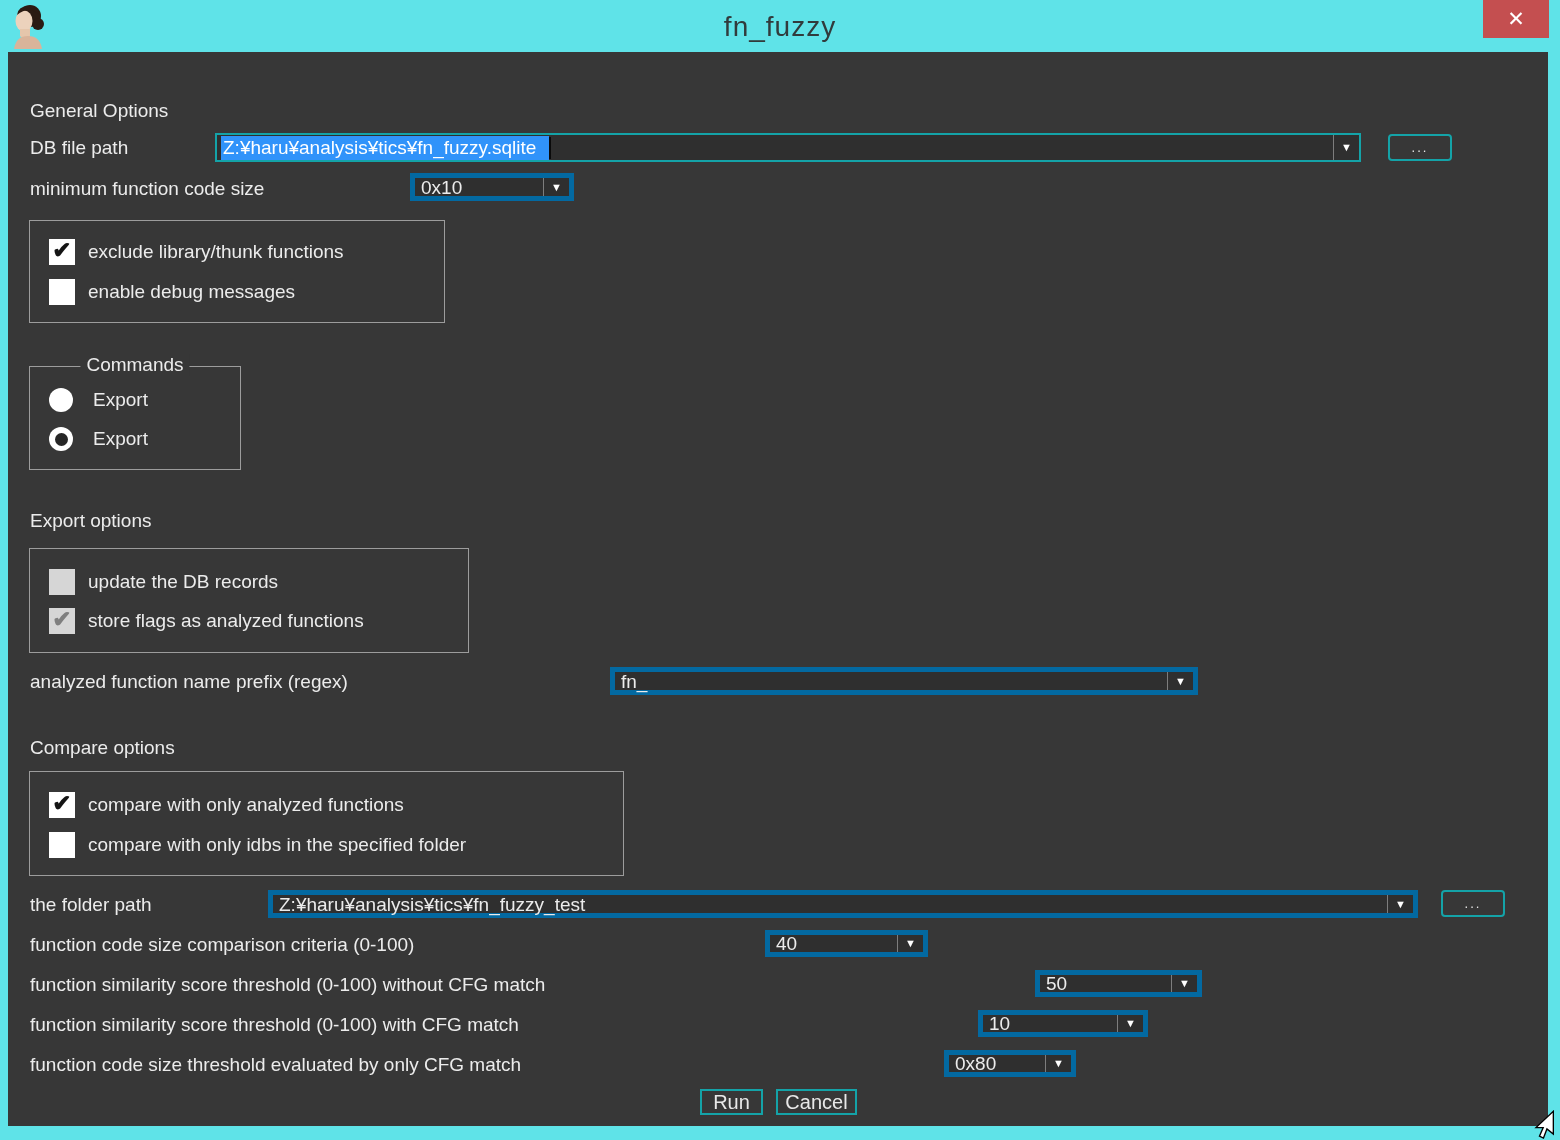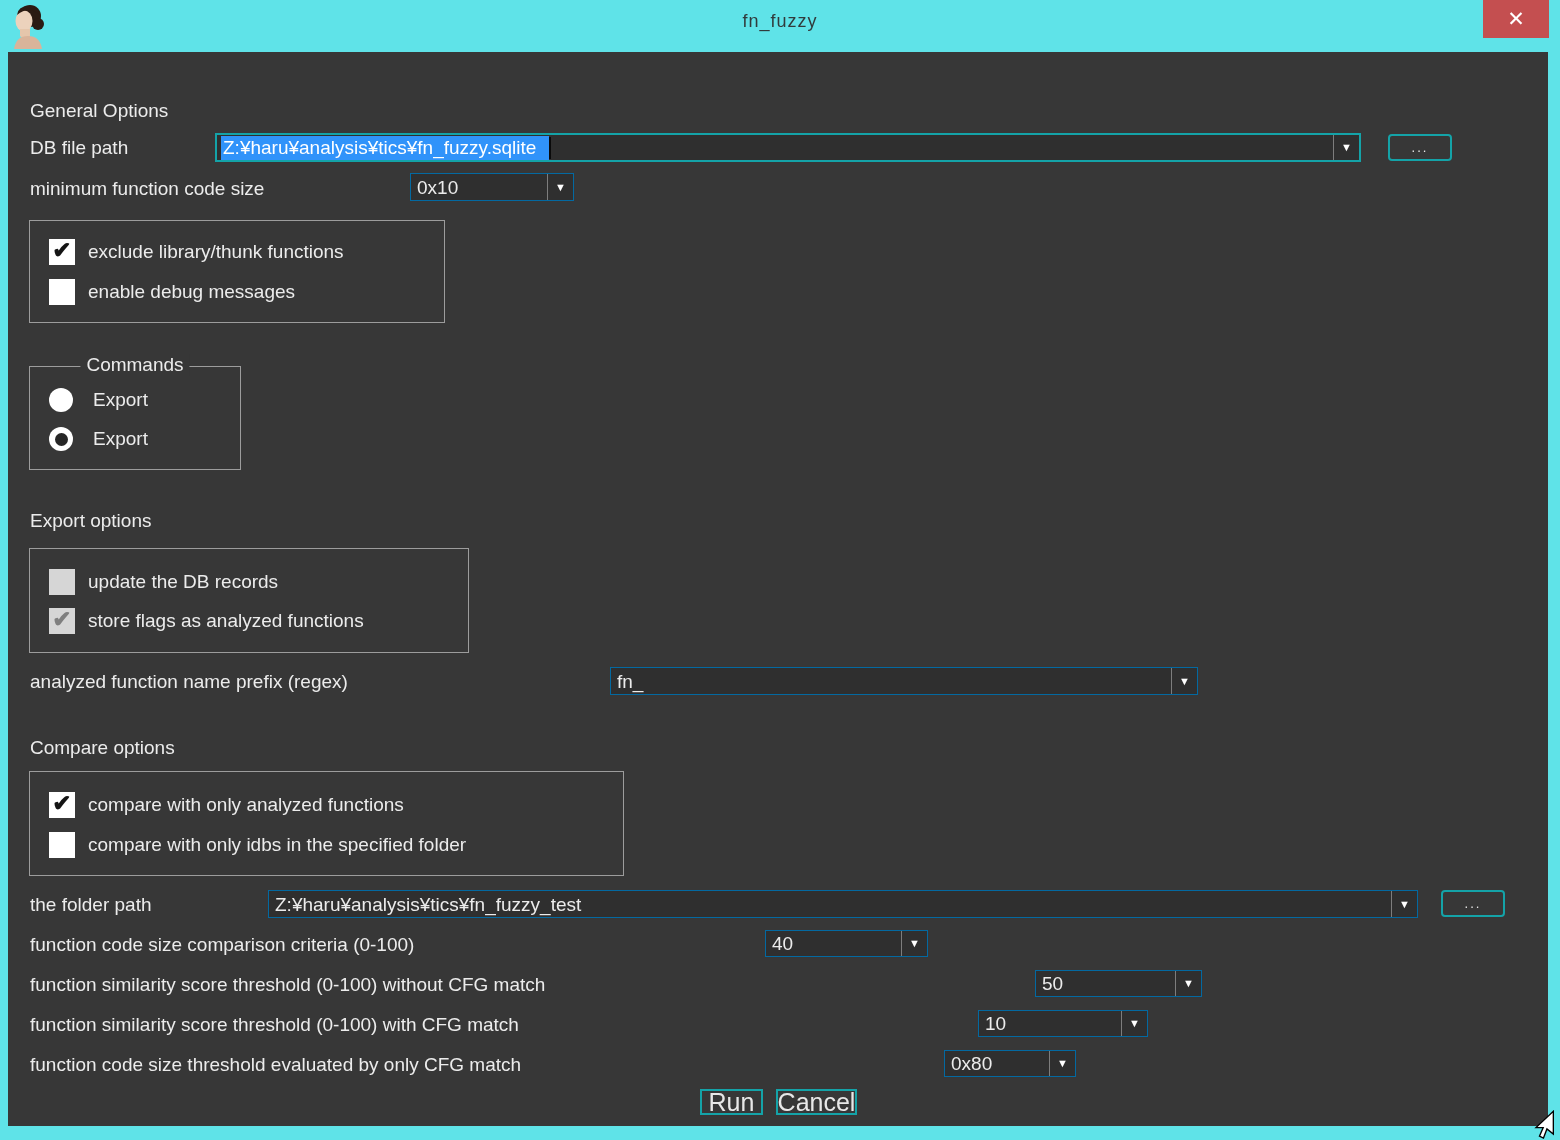--- a/index.html
+++ b/index.html
@@ -5,30 +5,30 @@
   html,body{margin:0;padding:0;background:#222;}
   .window{
     position:relative;width:1560px;height:1140px;overflow:hidden;
     background:var(--titlebar,#5fe3e8);
     font-family:"Liberation Sans",sans-serif;
     -webkit-font-smoothing:antialiased;
   }
   .titlebar{position:absolute;left:0;top:0;width:100%;height:52px;}
   .app-icon{position:absolute;left:10px;top:3px;width:36px;height:46px;}
   .win-title{position:absolute;left:0;top:11px;width:100%;text-align:center;
-    font-size:18px;color:#313b3c;letter-spacing:1px;}
+    font-size:28px;color:#313b3c;letter-spacing:1px;}
   .close-btn{position:absolute;left:1483px;top:0;width:66px;height:38px;
     background:var(--close,#c44f50);display:flex;align-items:center;justify-content:center;
     color:#fff;font-size:21px;cursor:default;}
   .content-bg{position:absolute;left:8px;top:52px;width:1540px;height:1074px;background:var(--panel,#373737);}
 
   .lbl{position:absolute;color:#ececec;font-size:19px;line-height:24px;white-space:nowrap;}
   .heading{position:absolute;color:#ececec;font-size:19px;line-height:24px;white-space:nowrap;}
 
-  .combo{position:absolute;background:#2f2f2f;border:1px solid #0369a1;
+  .combo{position:absolute;background:#2f2f2f;border:5px solid #0369a1;
     display:flex;align-items:center;box-sizing:border-box;}
   .combo.focused{border:2px solid var(--accent,#14a3a8);}
   .combo-text{padding-left:6px;font-size:19px;color:#ececec;white-space:nowrap;line-height:1;}
   .combo-text.sel{background:var(--selection,#3093fa);color:#fff;padding:2px 13px 3px 2px;margin-left:4px;}
   .caret{display:inline-block;width:2px;height:22px;background:#0a0a0a;margin-left:0;vertical-align:middle;}
   .arrow-box{margin-left:auto;width:25px;align-self:stretch;border-left:1px solid #7d7d7d;
     display:flex;align-items:center;justify-content:center;}
   .chev{color:#ffffff;font-size:11px;line-height:1;}
 
   .btn-dots{position:absolute;background:transparent;border:2px solid var(--accent,#14a3a8);
@@ -48,21 +48,21 @@
   .cb-label{font-size:19px;color:#ececec;white-space:nowrap;}
 
   .radio-row{position:absolute;display:flex;align-items:center;gap:20px;}
   .radio{width:24px;height:24px;border-radius:50%;background:#ffffff;
     display:flex;align-items:center;justify-content:center;flex:none;}
   .radio .dot{display:none;width:13px;height:13px;border-radius:50%;background:#262626;}
   .radio.selected .dot{display:block;}
   .radio-label{font-size:19px;color:#ececec;white-space:nowrap;}
 
   .action-btn{position:absolute;background:transparent;border:2px solid var(--accent,#14a3a8);
-    color:#e8e8e8;font-size:25px;display:flex;align-items:center;justify-content:center;box-sizing:border-box;}
+    color:#e8e8e8;font-size:20px;display:flex;align-items:center;justify-content:center;box-sizing:border-box;}
 
   .cursor{position:absolute;left:1524px;top:1110px;width:32px;height:32px;}
 </style>
 </head>
 <body>
 
 <div class="window">
 
   <div class="titlebar">
     <svg class="app-icon" viewBox="0 0 36 46">

